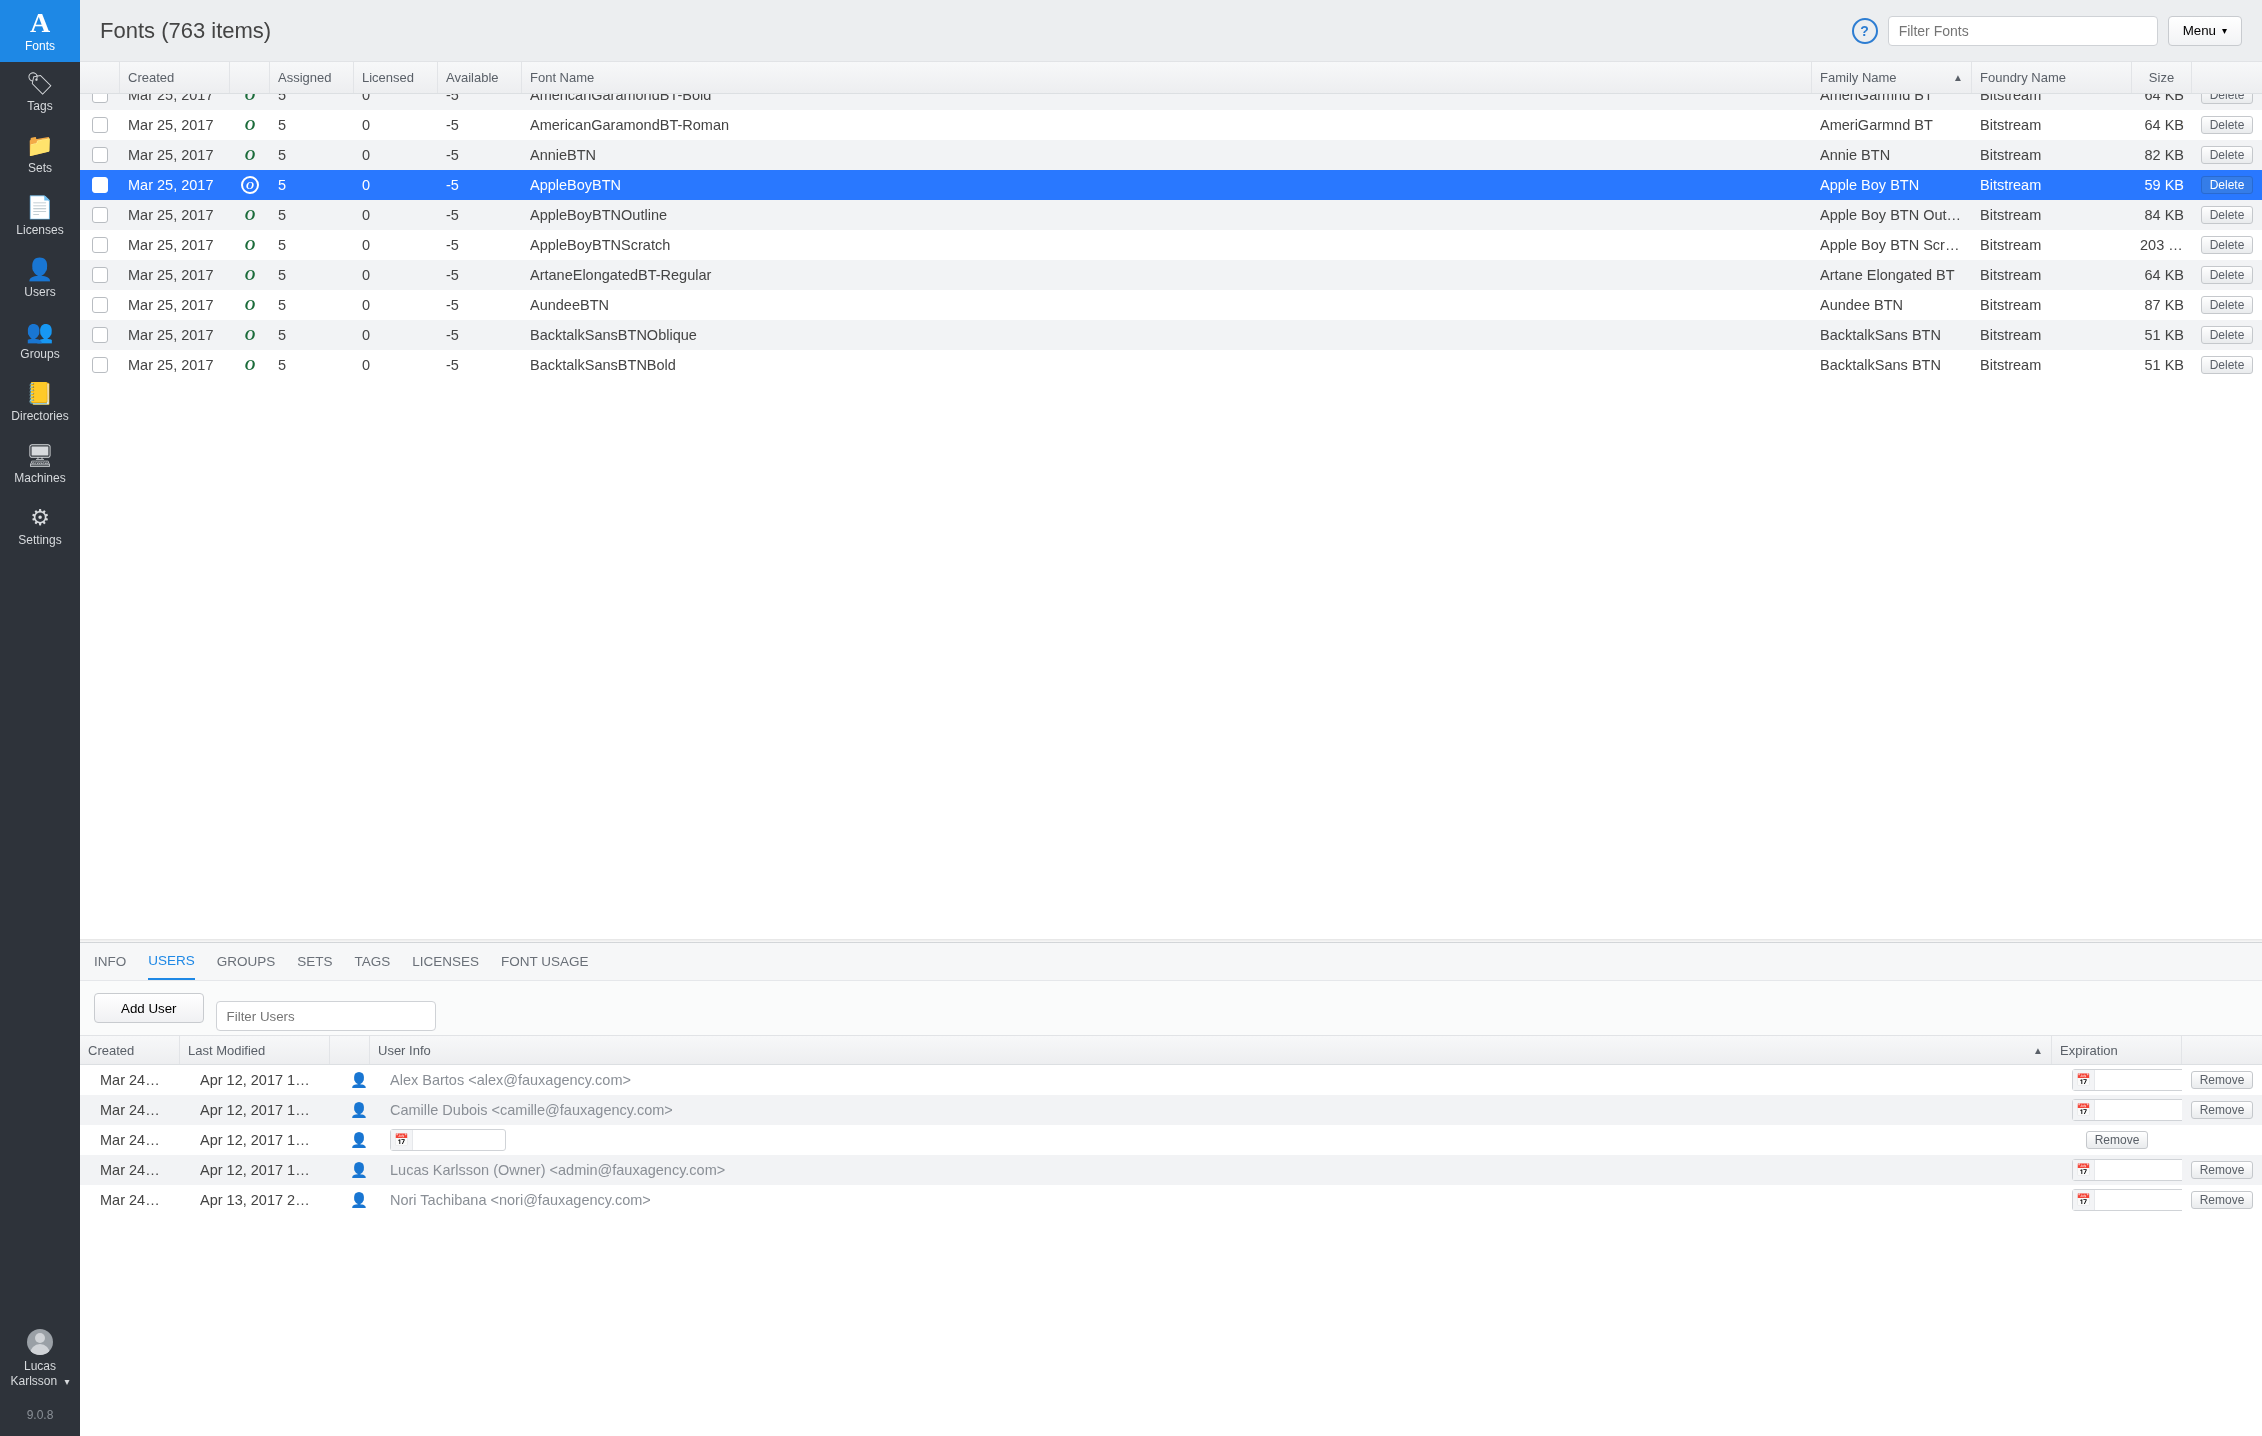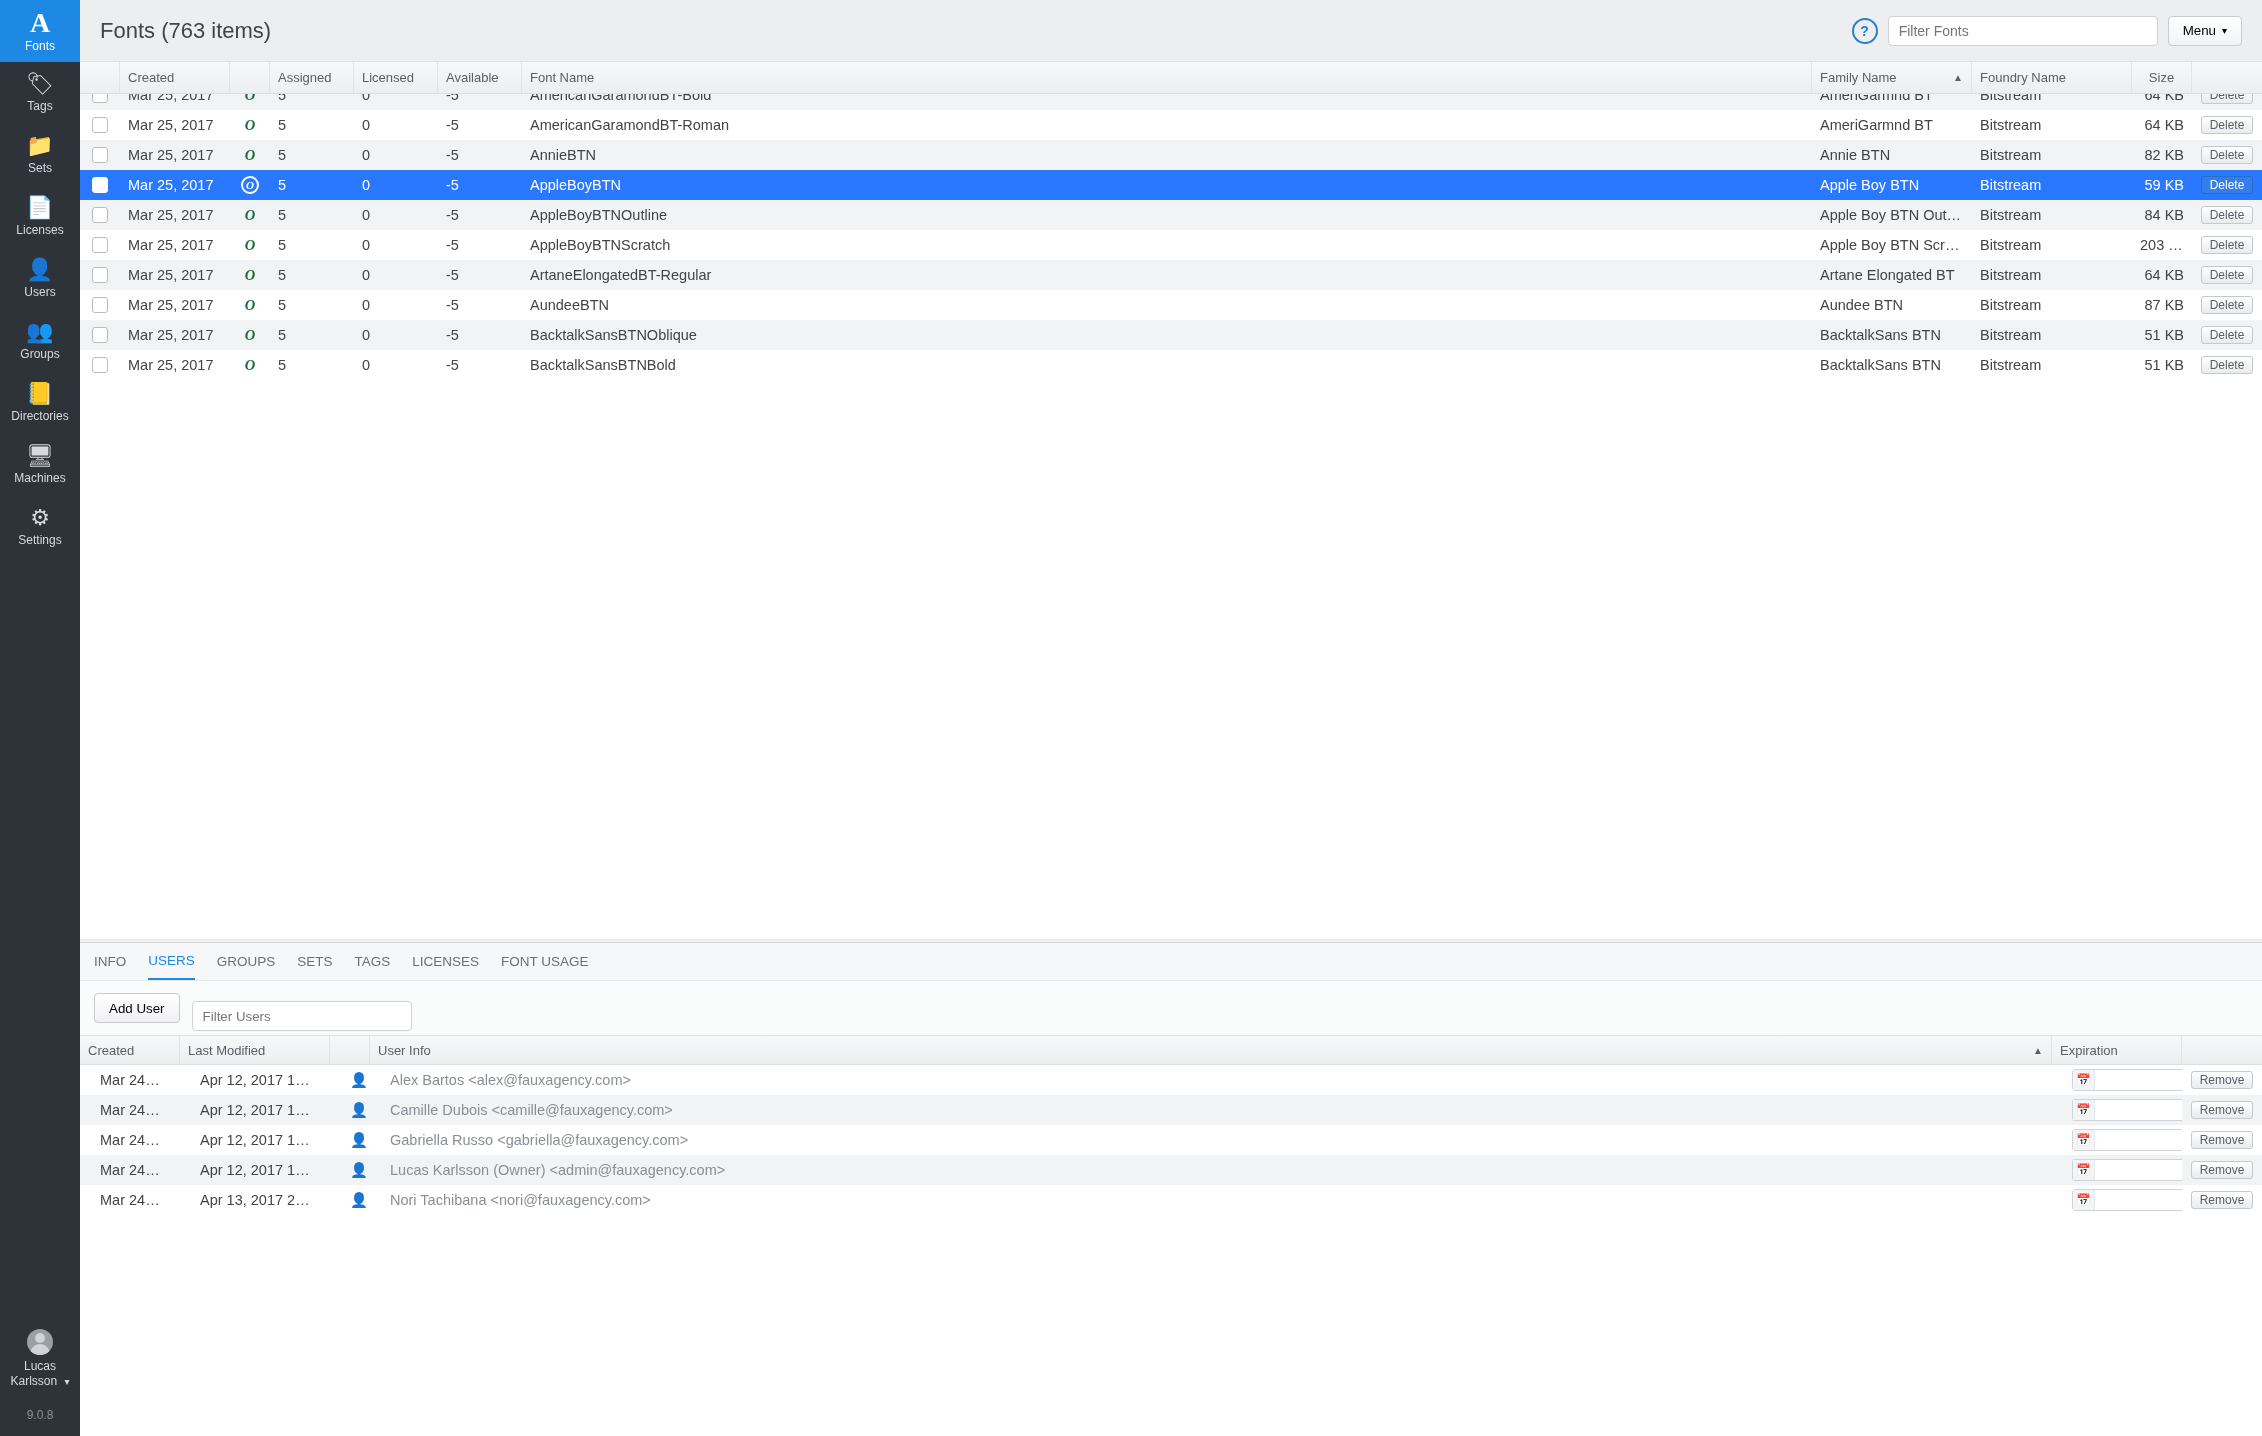--- a/index.html
+++ b/index.html
@@ -63,21 +63,21 @@
     .scrollstub { position: absolute; right: 2px; top: 0; bottom: 0; width: 8px; border-radius: 4px; background: transparent; }
 
     
     #detail { border-top: 1px solid #d5d8db; display: flex; flex-direction: column; background: #fff; }
     #detail-tabs { height: 38px; background: #f6f7f8; display: flex; align-items: center; gap: 22px; padding: 0 14px; border-bottom: 1px solid #e5e7ea; position: relative; }
     #detail-tabs::before { content: ""; position: absolute; top: -4px; left: 0; right: 0; height: 4px; background: linear-gradient(rgba(0,0,0,.10), rgba(0,0,0,0)); }
     .dtab { color: #6a7078; font-size: 13.5px; cursor: pointer; padding: 10px 0; }
     .dtab.active { color: #1e88e5; border-bottom: 2px solid #1e88e5; }
 
     #detail-toolbar { height: 54px; display: flex; align-items: center; gap: 12px; padding: 0 14px; background: #fafbfb; }
-    .add-btn { height: 30px; padding: 0 14px; background: linear-gradient(#fff,#f0f1f3); border: 1px solid #c8cbcf; border-radius: 4px; cursor: pointer; }
+    .add-btn { height: 30px; padding: 0 26px; background: linear-gradient(#fff,#f0f1f3); border: 1px solid #c8cbcf; border-radius: 4px; cursor: pointer; }
     .filter-users { width: 220px; height: 30px; border: 1px solid #cfd2d6; border-radius: 4px; padding: 0 10px; margin-top: 16px; }
 
     .uthead, .urow { display: grid; grid-template-columns: 100px 150px 40px 1fr 130px 80px; align-items: center; }
     .uthead { height: 30px; background: linear-gradient(#f7f8f9,#edeef0); border-top: 1px solid #e1e3e6; border-bottom: 1px solid #dcdfe2; color: #5a6068; font-size: 13px; }
     .uth { padding: 0 8px; border-right: 1px solid #e2e4e7; height: 100%; display: flex; align-items: center; }
     .uth:last-child { border-right: none; }
     .uth .sort { margin-left: auto; font-size: 10px; }
 
     #users-body .urow { height: 30px; font-size: 14.5px; }
     #users-body .urow.alt { background: #f2f3f5; }
@@ -425,21 +425,20 @@
               </span>
             </div>
             <div class="utd" style="display:flex;justify-content:center">
               <button class="rem-btn">Remove</button>
             </div>
           </div>
           <div class="urow">
             <div class="utd">Mar 24, 2017</div>
             <div class="utd">Apr 12, 2017 17:37</div>
             <div class="utd" style="text-align:center"><span class="user-ico">👤</span></div>
-            <div class="utd uinfo">Gabriella Russo &lt;gabriella@fauxagency.com&gt;</div>
             <div class="utd">
               <span class="exp-box">
                 <span class="cal">📅</span>
               </span>
             </div>
             <div class="utd" style="display:flex;justify-content:center">
               <button class="rem-btn">Remove</button>
             </div>
           </div>
           <div class="urow alt">

